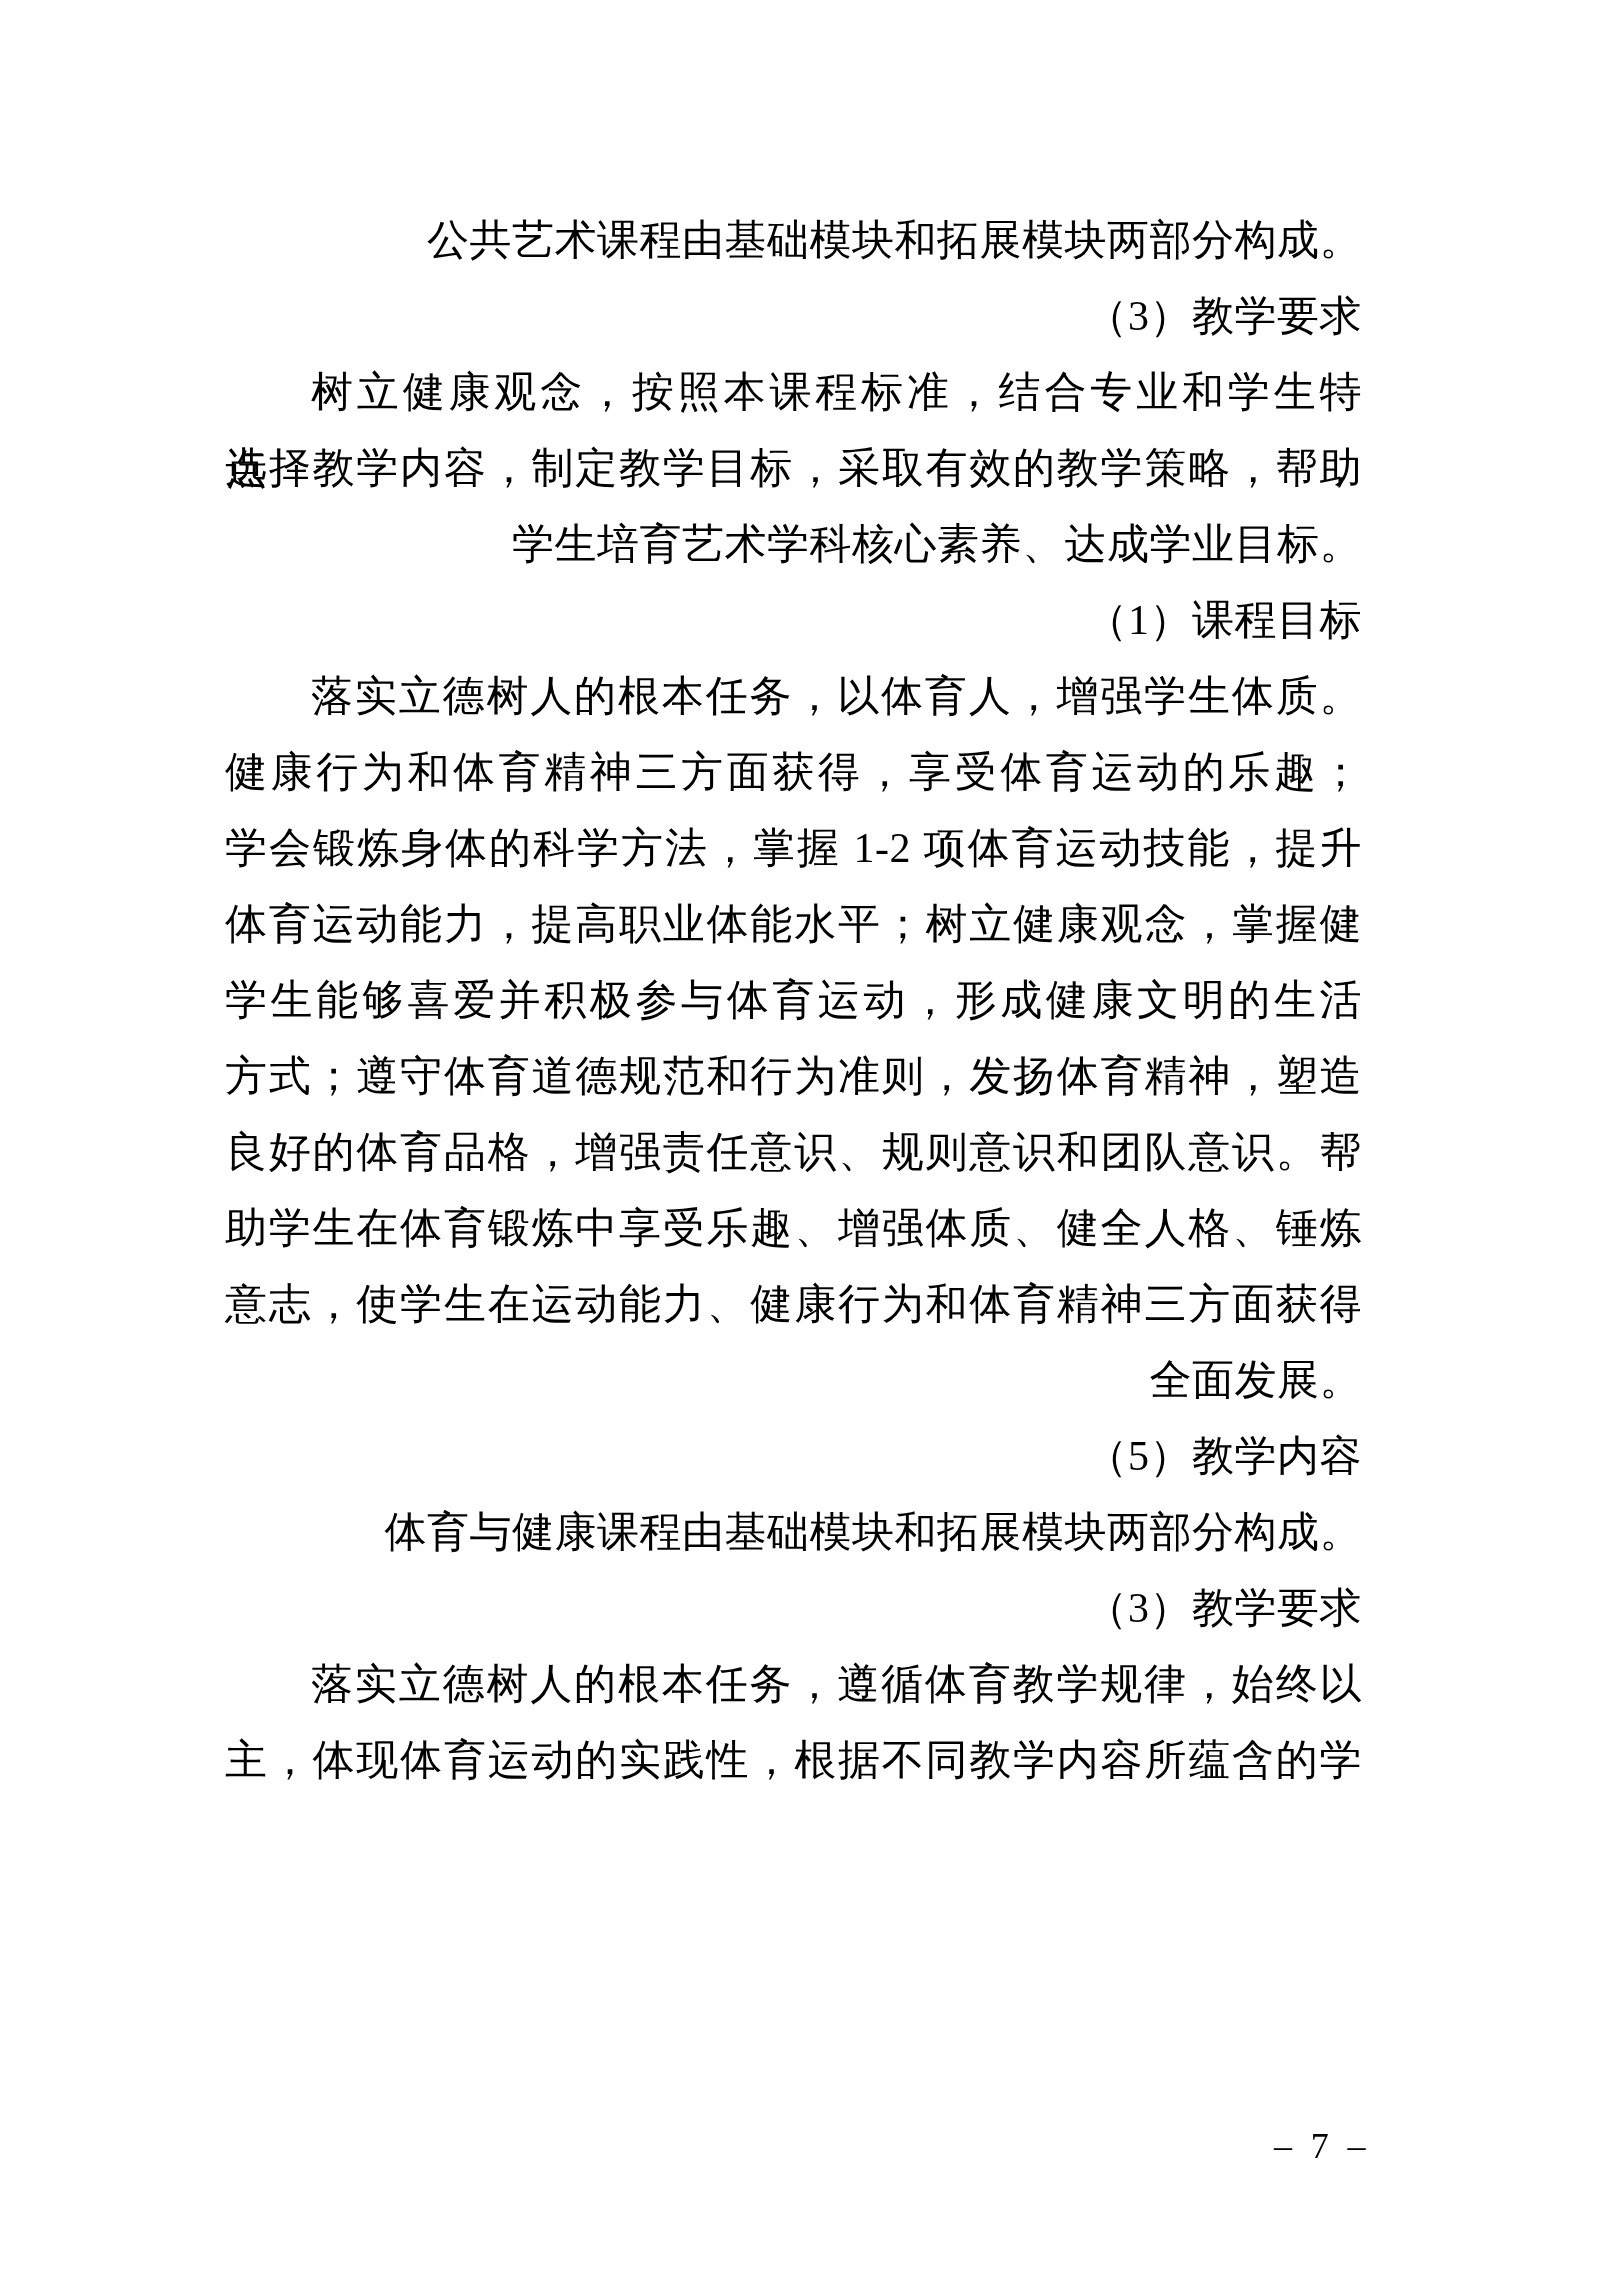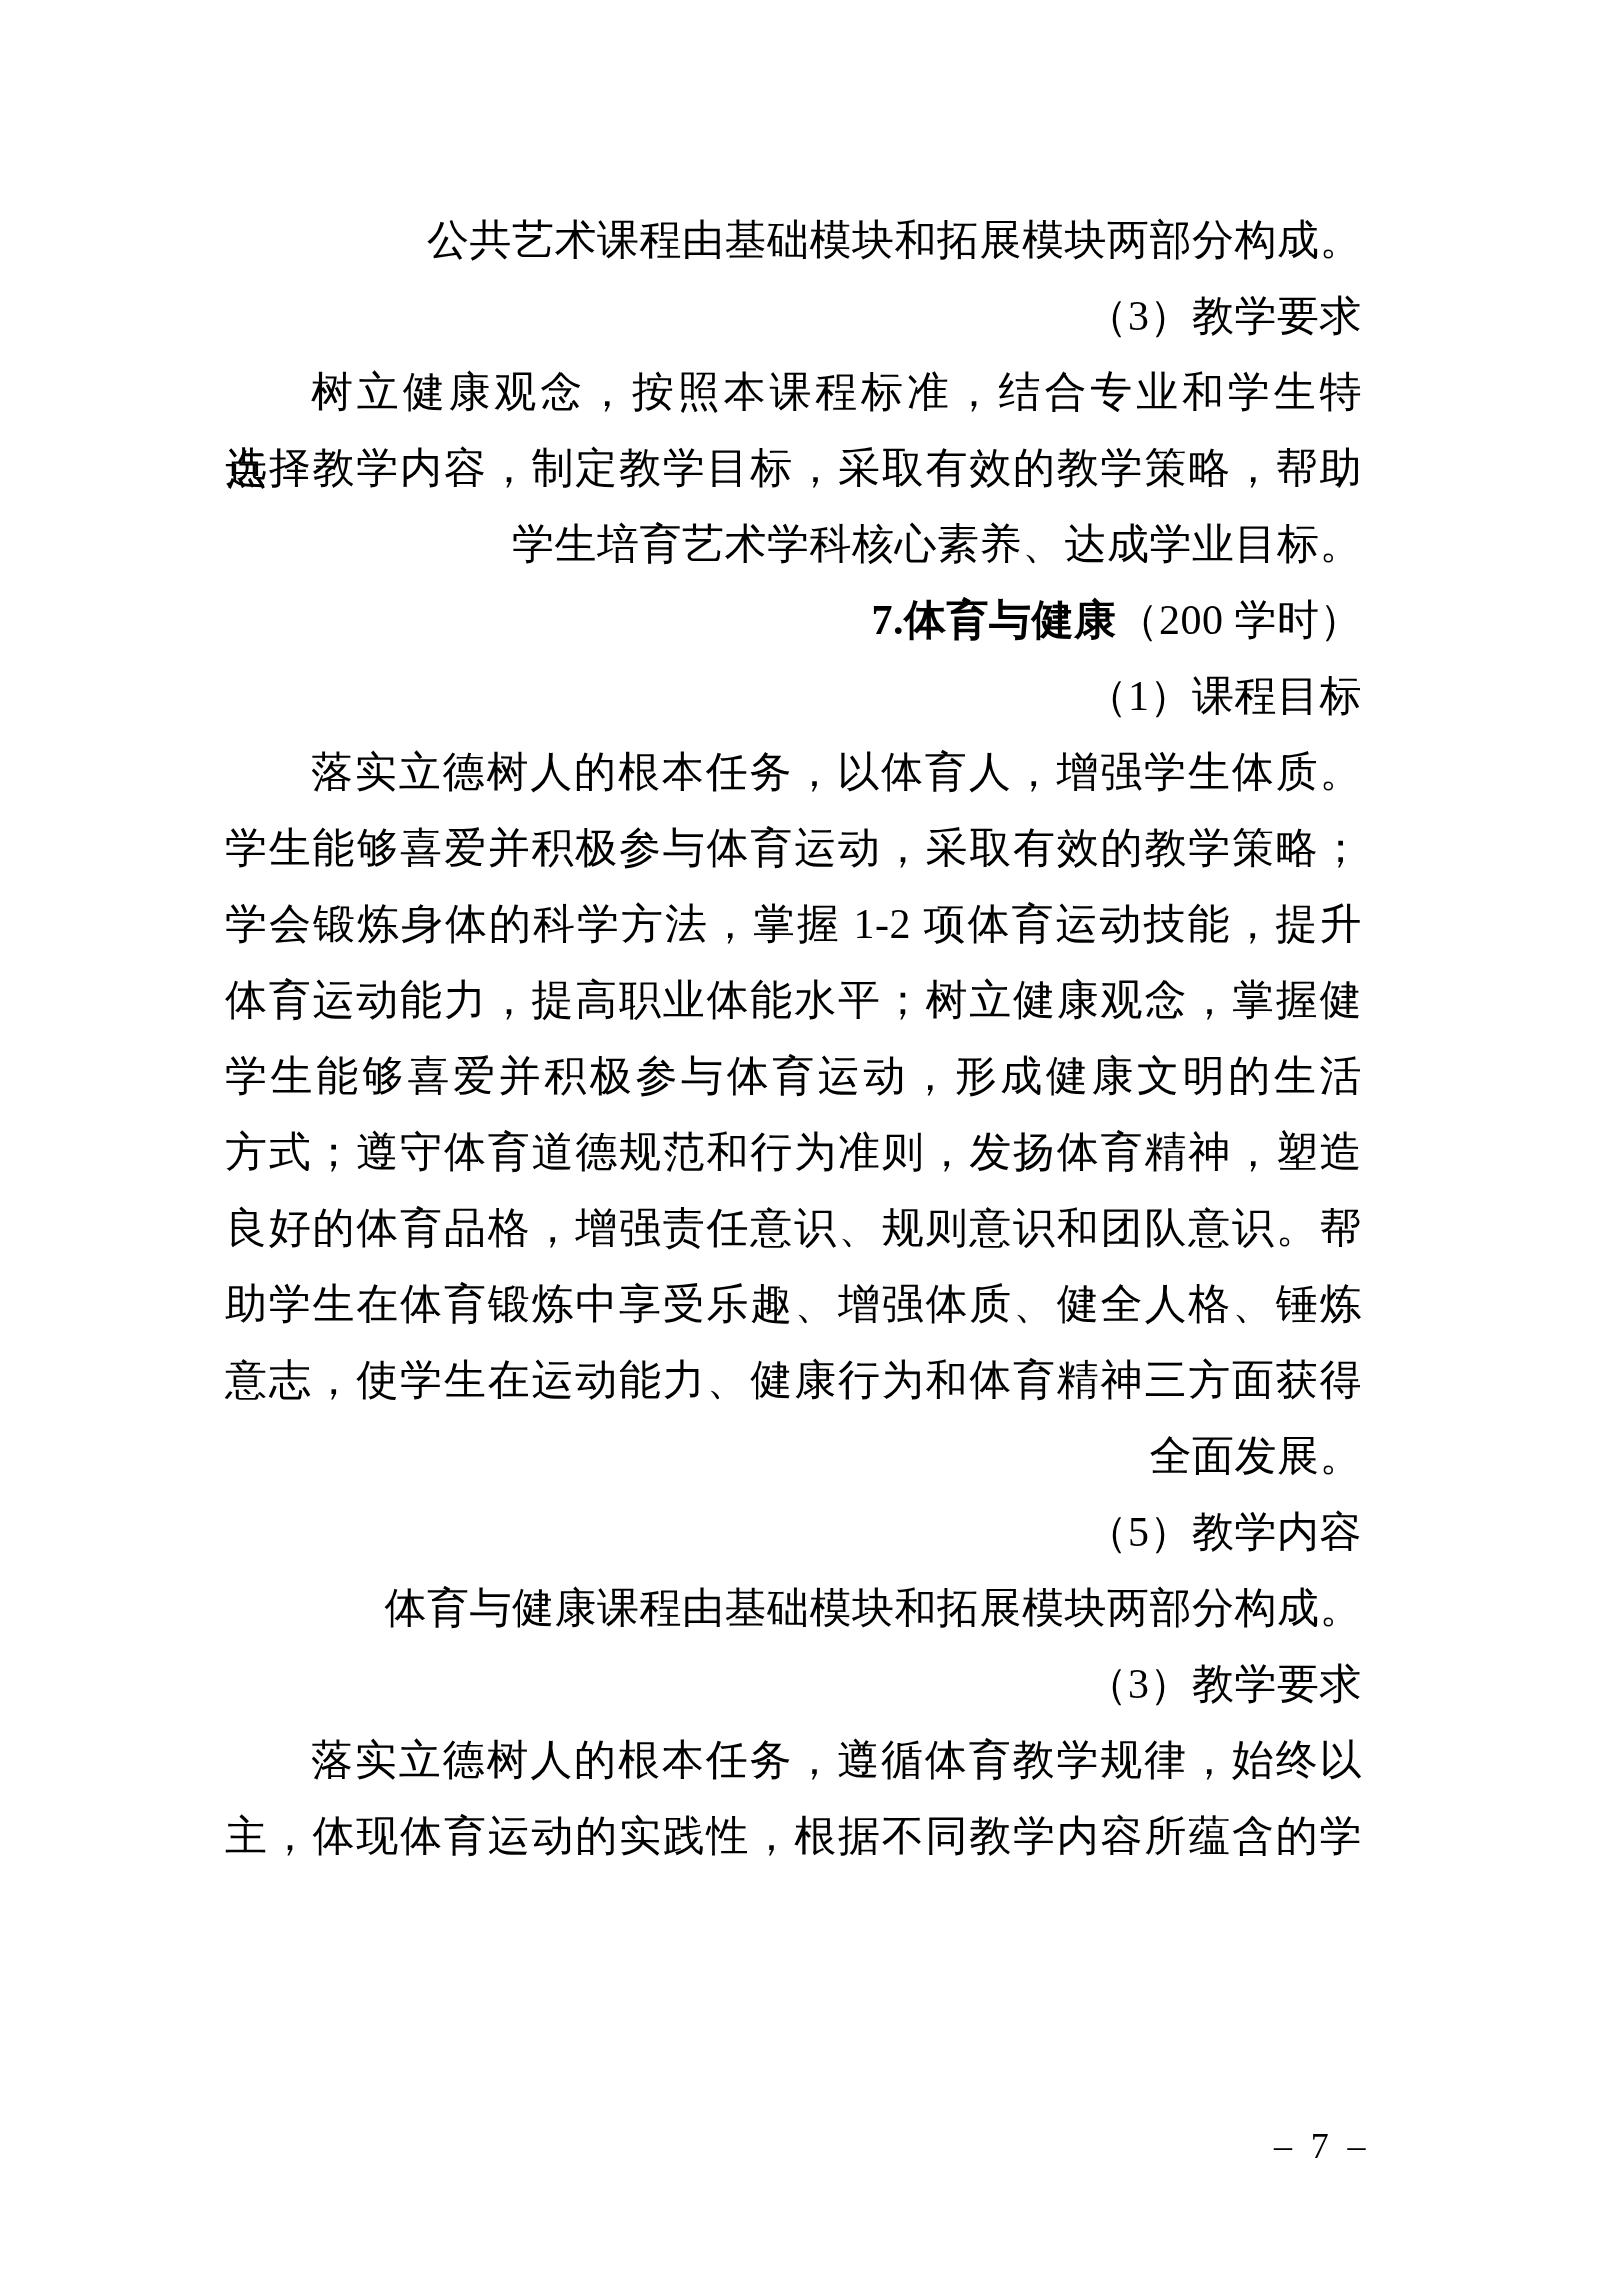--- a/index.html
+++ b/index.html
@@ -55,24 +55,23 @@
 </head>
 <body>
 
 <div class="page">
   <div class="text-block">
       <div class="line indent"><span class="seg">公共艺术课程由基础模块和拓展模块两部分构成。</span></div>
       <div class="line indent"><span class="seg">（3）教学要求</span></div>
       <div class="line indent justify"><span class="seg">树立健康观念，按照本课程标准，结合专业和学生特点，</span></div>
       <div class="line justify"><span class="seg">选择教学内容，制定教学目标，采取有效的教学策略，帮助</span></div>
       <div class="line"><span class="seg">学生培育艺术学科核心素养、达成学业目标。</span></div>
-      <div class="line indent"><span class="seg-bold">7.体育与健康</span><span class="seg">（200 学时）</span></div>
       <div class="line indent"><span class="seg">（1）课程目标</span></div>
       <div class="line indent justify"><span class="seg">落实立德树人的根本任务，以体育人，增强学生体质。</span></div>
-      <div class="line justify"><span class="seg">学生能够喜爱并积极参与体育运动，采取有效的教学策略；</span></div>
+      <div class="line justify"><span class="seg">健康行为和体育精神三方面获得，享受体育运动的乐趣；</span></div>
       <div class="line justify"><span class="seg">学会锻炼身体的科学方法，掌握 1-2 项体育运动技能，提升</span></div>
       <div class="line justify"><span class="seg">体育运动能力，提高职业体能水平；树立健康观念，掌握健</span></div>
       <div class="line justify"><span class="seg">学生能够喜爱并积极参与体育运动，形成健康文明的生活</span></div>
       <div class="line justify"><span class="seg">方式；遵守体育道德规范和行为准则，发扬体育精神，塑造</span></div>
       <div class="line justify"><span class="seg">良好的体育品格，增强责任意识、规则意识和团队意识。帮</span></div>
       <div class="line justify"><span class="seg">助学生在体育锻炼中享受乐趣、增强体质、健全人格、锤炼</span></div>
       <div class="line justify"><span class="seg">意志，使学生在运动能力、健康行为和体育精神三方面获得</span></div>
       <div class="line"><span class="seg">全面发展。</span></div>
       <div class="line indent"><span class="seg">（5）教学内容</span></div>
       <div class="line indent"><span class="seg">体育与健康课程由基础模块和拓展模块两部分构成。</span></div>

